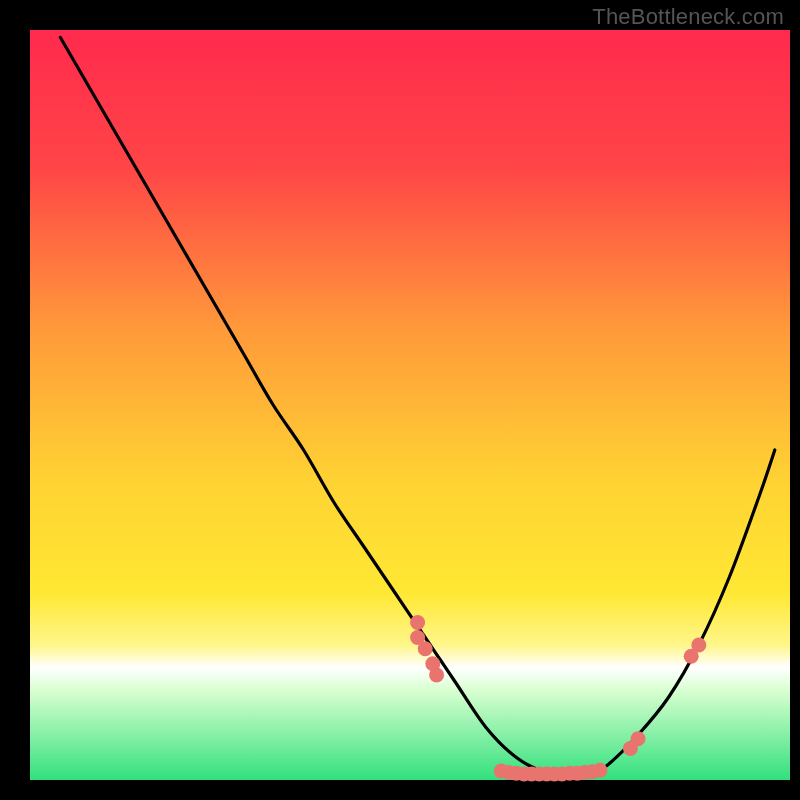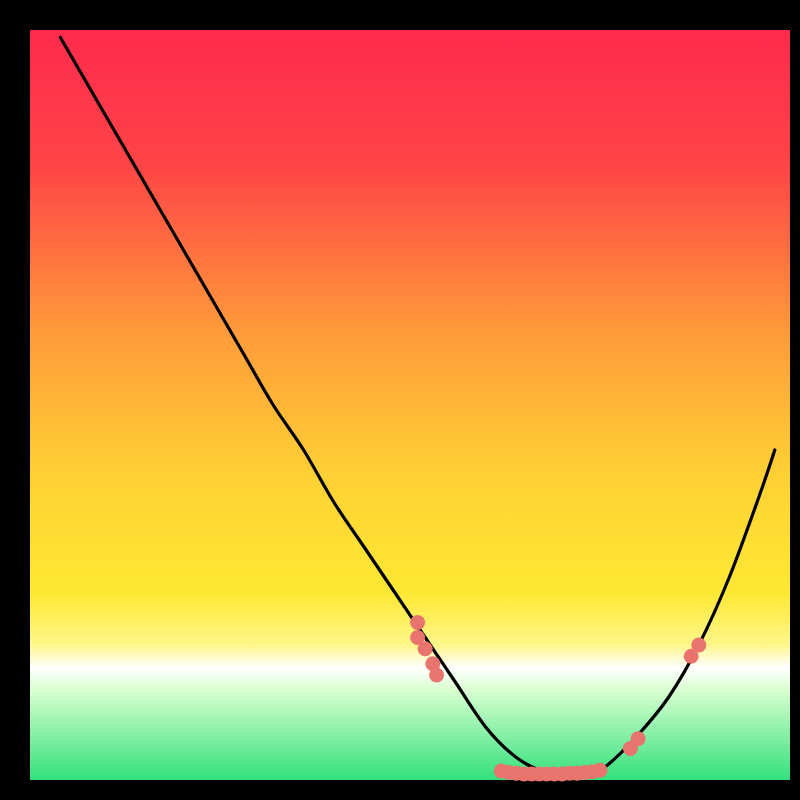--- a/index.html
+++ b/index.html
@@ -74,13 +74,14 @@
           <circle cx="584.8" cy="772.5" r="7.5" fill="#e9746e"></circle>
           <circle cx="592.4" cy="771.75" r="7.5" fill="#e9746e"></circle>
           <circle cx="600" cy="770.25" r="7.5" fill="#e9746e"></circle>
           <circle cx="630.4" cy="748.5" r="7.5" fill="#e9746e"></circle>
           <circle cx="638" cy="738.75" r="7.5" fill="#e9746e"></circle>
           <circle cx="691.2" cy="656.25" r="7.5" fill="#e9746e"></circle>
           <circle cx="698.8" cy="645" r="7.5" fill="#e9746e"></circle>
         </g>
     </g>
   </svg>
+  <div class="watermark">TheBottleneck.com</div>
 </div>
 
 </body></html>

